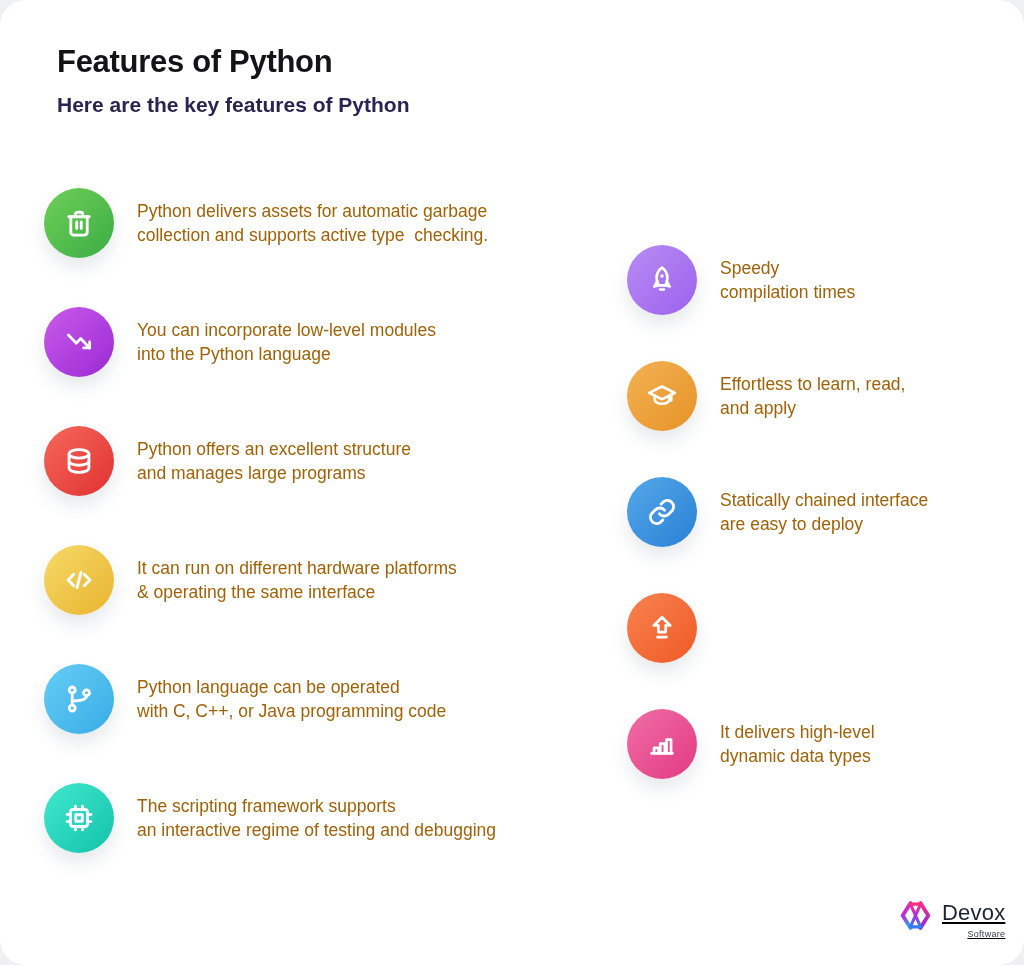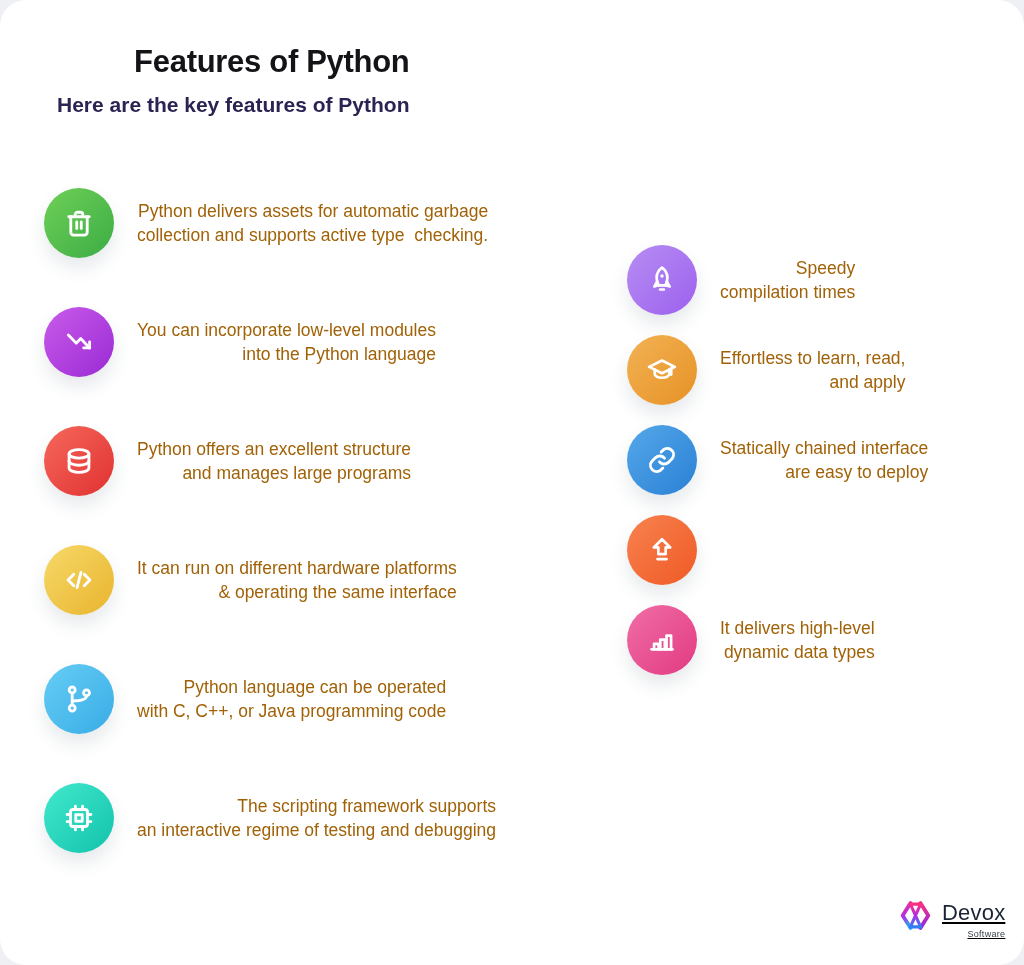--- a/index.html
+++ b/index.html
@@ -7,36 +7,35 @@
     background:#eef0f3;
     font-family:"Liberation Sans", sans-serif;
     -webkit-font-smoothing:antialiased;
   }
   .card {
     position:relative;
     width:1024px; height:965px;
     background:#ffffff;
     border-radius:26px;
     overflow:hidden;
-    text-align:right;
   }
   .header { position:absolute; left:57px; top:44px; }
   .title {
     margin:0;
     font-size:31px; font-weight:700;
     color:#141418; letter-spacing:-0.3px;
   }
   .subtitle {
     margin:13px 0 0 0;
     font-size:21px; font-weight:700;
     color:#2b2352;
   }
   .col { position:absolute; display:flex; flex-direction:column; }
   .col-left  { left:44px;  top:188px; width:565px; gap:49px; }
-  .col-right { left:627px; top:245px; width:382px; gap:20px; }
+  .col-right { left:627px; top:245px; width:382px; gap:46px; }
   .feature { display:flex; align-items:center; gap:23px; }
   .bubble {
     width:70px; height:70px; flex:0 0 70px;
     border-radius:50%;
     display:flex; align-items:center; justify-content:center;
     box-shadow:0 10px 18px rgba(50,70,90,0.12);
   }
   .bubble svg { display:block; }
   .feature-text {
     margin:0;

